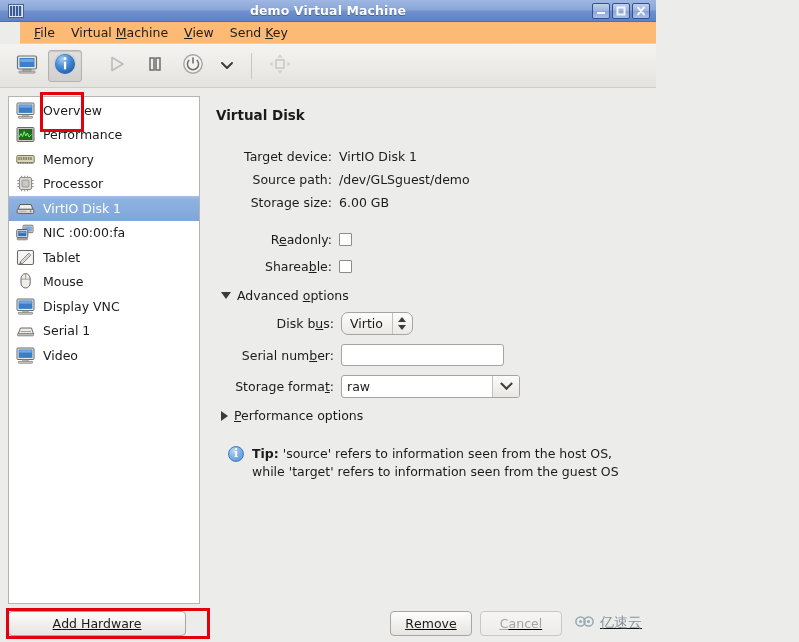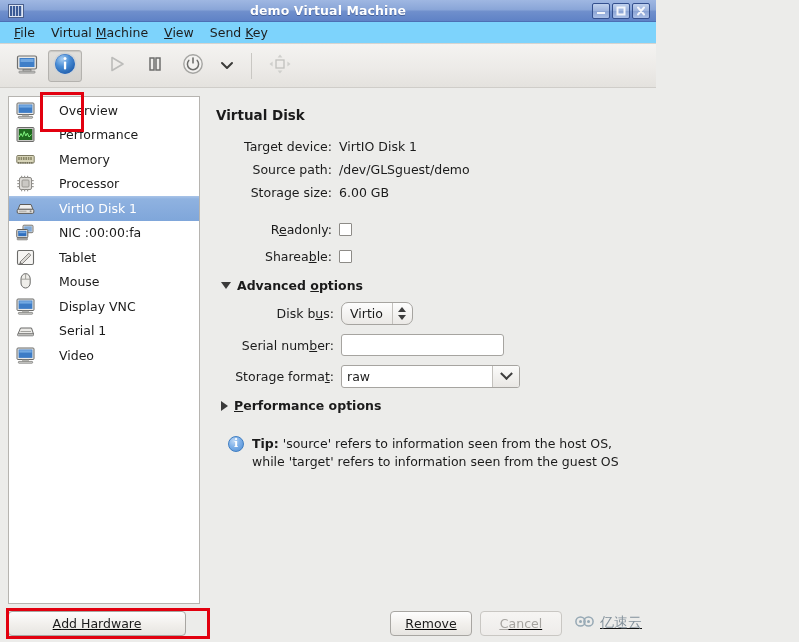--- a/index.html
+++ b/index.html
@@ -65,26 +65,27 @@
     background: linear-gradient(to bottom, #bfd0ec 0%, #9db3dd 50%, #8aa3d4 51%, #aabfe6 100%);
     display: flex; align-items: center; justify-content: center;
     position: relative;
   }
   .tb-btn svg { display: block; }
 
   
   .menubar {
     height: 22px;
     flex: 0 0 22px;
-    background: #7dd3fc;
+    background: #fdba74;
     border-bottom: 1px solid #d6d4d0;
     display: flex; align-items: center;
     padding-left: 6px;
     font-size: 12.5px;
     color: #1d1d1d;
+    margin-left: 20px;
   }
   .menu-item {
     padding: 2px 8px;
     white-space: nowrap;
   }
   .menu-item u { text-decoration: underline; }
 
   
   .toolbar {
     height: 44px;
@@ -146,34 +147,34 @@
   }
   .side-item.selected {
     background: linear-gradient(to bottom, #a9c4e8 0%, #8fb2e0 12%, #7fa6da 100%);
     color: #ffffff;
   }
   .side-ico {
     width: 19px; height: 17px;
     flex: 0 0 19px;
     position: relative;
   }
-  .side-label { white-space: nowrap; padding-left: 16px; }
+  .side-label { white-space: nowrap; }
 
   
   .main {
     flex: 1 1 auto;
     min-width: 0;
     padding: 5px 10px 0 6px;
     font-size: 12.5px;
     color: #1b1b1b;
   }
   .panel-title {
     font-size: 13.5px;
     font-weight: bold;
-    margin: 6px 0 14px 0;
+    margin: 6px 0 24px 0;
   }
   .frow {
     display: flex; align-items: center;
     margin-bottom: 4px;
     min-height: 19px;
   }
   .flab {
     width: 123px;
     flex: 0 0 123px;
     text-align: right;
@@ -184,21 +185,20 @@
   .cb {
     width: 13px; height: 13px;
     border: 1px solid #8d8b87;
     background: #ffffff;
     border-radius: 1px;
   }
   .expander {
     display: flex; align-items: center;
     gap: 6px;
     margin: 12px 0 9px 5px;
-    font-weight: bold;
   }
   .tri-down {
     width: 0; height: 0;
     border-left: 5.5px solid transparent;
     border-right: 5.5px solid transparent;
     border-top: 7px solid #3a3a3a;
   }
   .tri-right {
     width: 0; height: 0;
     border-top: 5.5px solid transparent;

